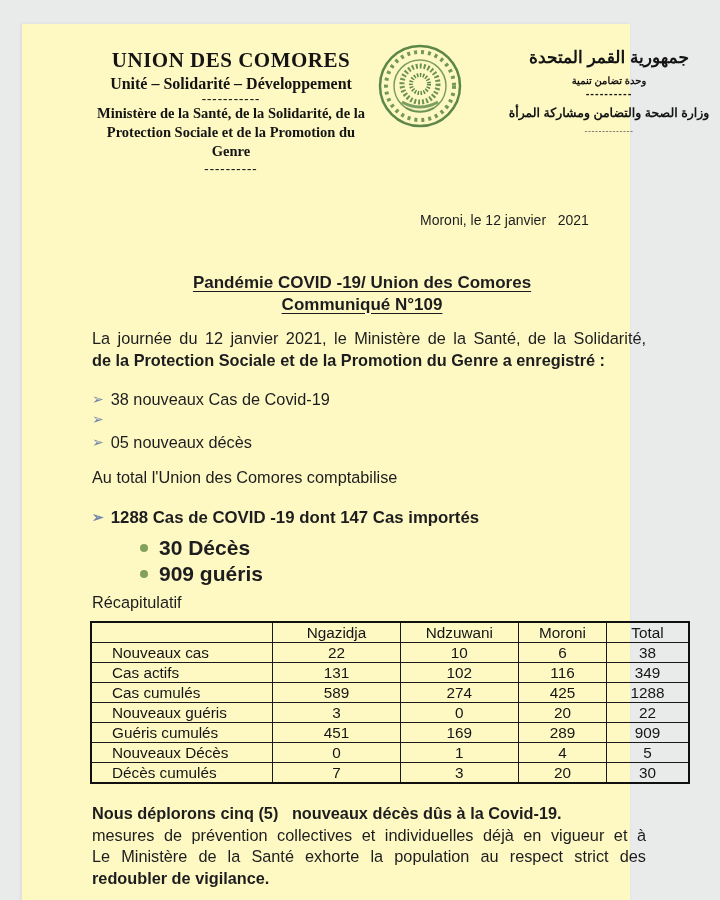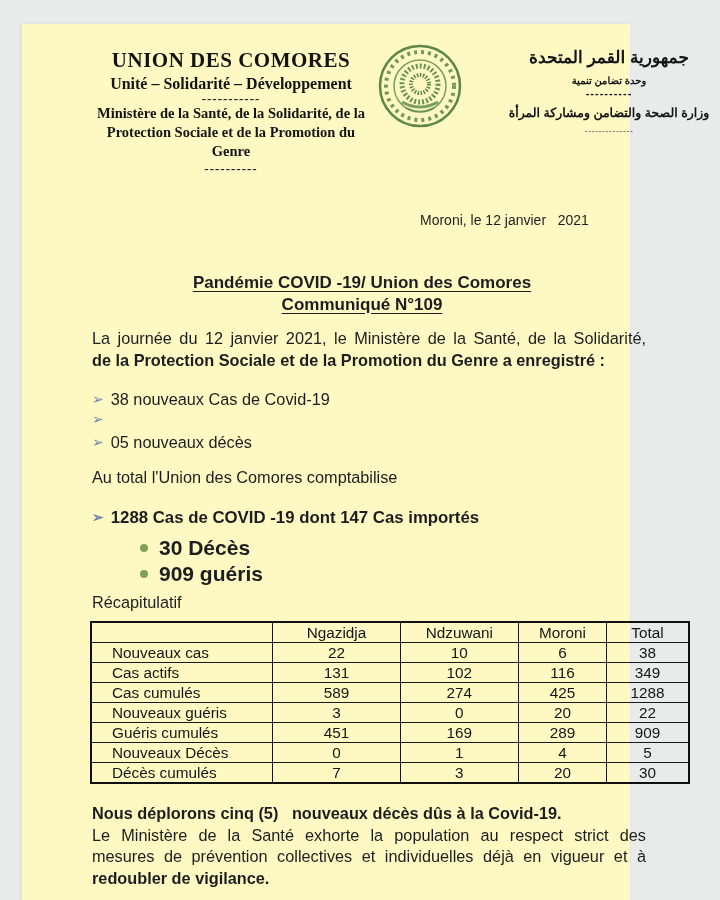--- a/index.html
+++ b/index.html
@@ -209,19 +209,19 @@
           <td class="val">3</td>
           <td class="val">20</td>
           <td class="val">30</td>
         </tr>
       </tbody>
         </table>
     </div>
 
     <div class="para closing">
       <div class="nline pre">Nous déplorons cinq (5)   nouveaux décès dûs à la Covid-19.</div>
+      <div class="jline">mesures de prévention collectives et individuelles déjà en vigueur et à</div>
       <div class="jline">Le Ministère de la Santé exhorte la population au respect strict des</div>
-      <div class="jline">mesures de prévention collectives et individuelles déjà en vigueur et à</div>
       <div class="nline">redoubler de vigilance.</div>
     </div>
 
   </div>
 </div>
 
 </body></html>

